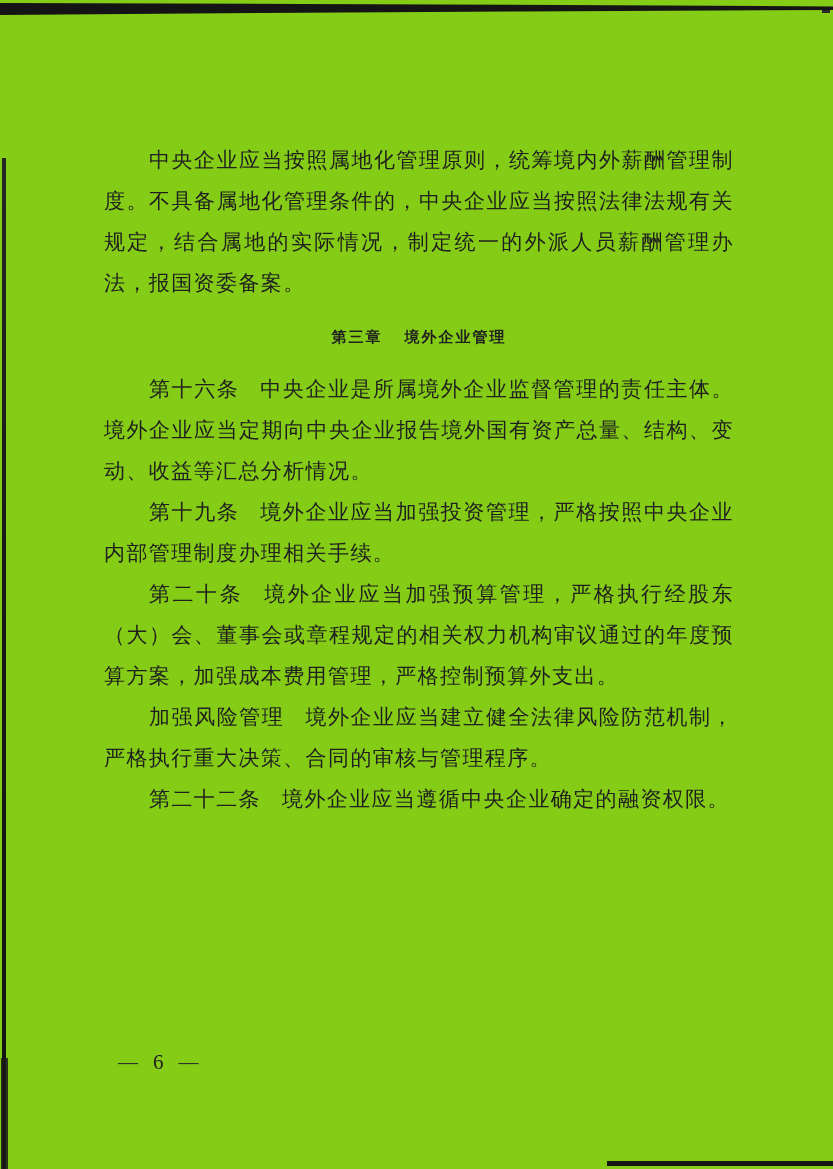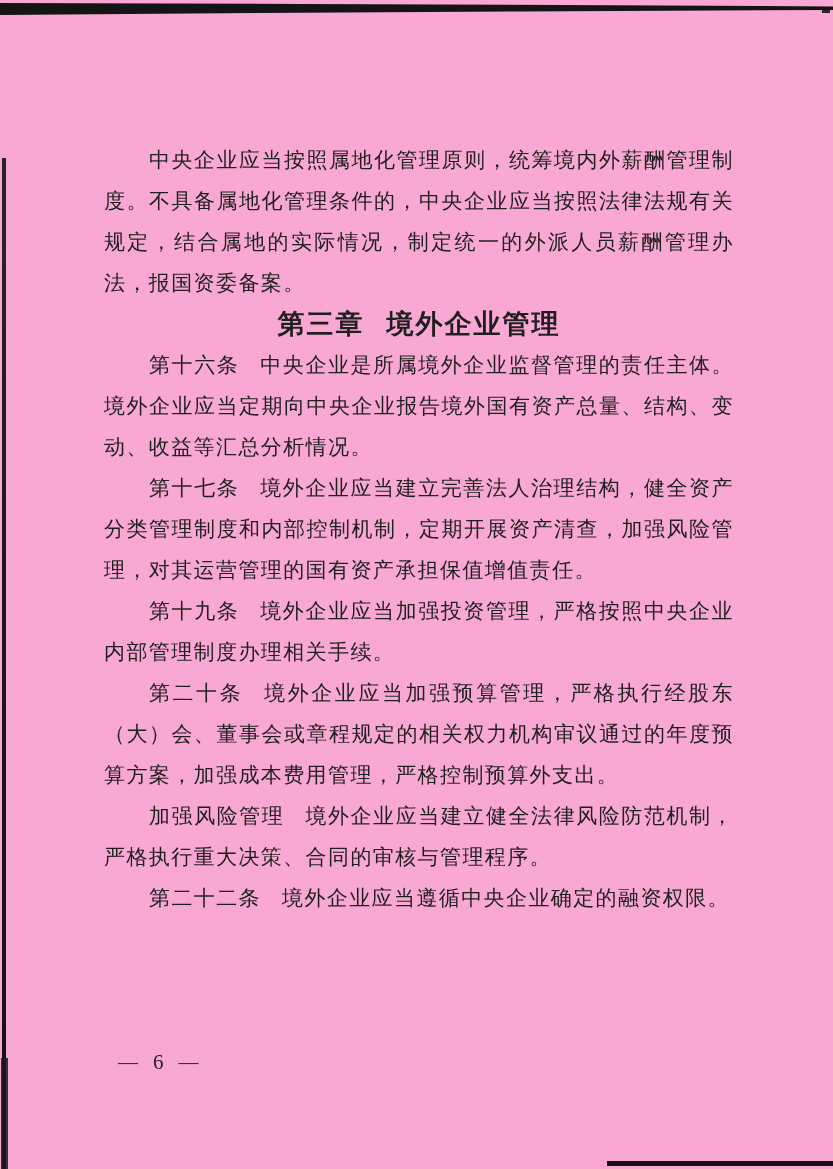--- a/index.html
+++ b/index.html
@@ -4,21 +4,21 @@
 <style>
   html, body { margin: 0; padding: 0; }
   body {
     width: 833px; height: 1169px;
     background: #e8e8e8;
     font-family: "Liberation Serif", "DejaVu Serif", serif;
   }
   .page {
     position: relative;
     width: 833px; height: 1169px;
-    background: #f9a8d4;
+    background: #84cc16;
     overflow: hidden;
     color: #1f1f1f;
   }
   
   .artifact-top { position: absolute; top: 0; left: 0; }
   .artifact-left {
     position: absolute; left: 2px; top: 158px;
     width: 4px; height: 1011px;
     background: linear-gradient(180deg, #262626 0%, #191919 40%, #121212 100%);
   }
@@ -44,22 +44,22 @@
   }
   .para {
     margin: 0;
     text-indent: 45px;
   }
   .art-num {
     font-weight: 400;
     margin-right: 21px;
   }
   .chapter {
-    margin: 0;
-    font-size: 27px;
+    margin: 12px;
+    font-size: 15px;
     line-height: 41px;
     font-weight: 700;
     text-align: center;
     text-indent: 0;
     letter-spacing: 2px;
     font-family: "Liberation Sans", "DejaVu Sans", sans-serif;
   }
   .ch-num { margin-right: 22px; }
   
   .pageno {
@@ -87,21 +87,20 @@
   <div class="artifact-bottom-right"></div>
 
   <div class="content">
 
     <p class="para">中央企业应当按照属地化管理原则，统筹境内外薪酬管理制度。不具备属地化管理条件的，中央企业应当按照法律法规有关规定，结合属地的实际情况，制定统一的外派人员薪酬管理办法，报国资委备案。</p>
 
     <h2 class="chapter"><span class="ch-num">第三章</span><span>境外企业管理</span></h2>
 
     <p class="para article"><span class="art-num">第十六条</span><span>中央企业是所属境外企业监督管理的责任主体。境外企业应当定期向中央企业报告境外国有资产总量、结构、变动、收益等汇总分析情况。</span></p>
 
-    <p class="para article"><span class="art-num">第十七条</span><span>境外企业应当建立完善法人治理结构，健全资产分类管理制度和内部控制机制，定期开展资产清查，加强风险管理，对其运营管理的国有资产承担保值增值责任。</span></p>
 
 
     <p class="para article"><span class="art-num">第十九条</span><span>境外企业应当加强投资管理，严格按照中央企业内部管理制度办理相关手续。</span></p>
 
     <p class="para article"><span class="art-num">第二十条</span><span>境外企业应当加强预算管理，严格执行经股东（大）会、董事会或章程规定的相关权力机构审议通过的年度预算方案，加强成本费用管理，严格控制预算外支出。</span></p>
 
     <p class="para article"><span class="art-num">加强风险管理</span><span>境外企业应当建立健全法律风险防范机制，严格执行重大决策、合同的审核与管理程序。</span></p>
 
     <p class="para article"><span class="art-num">第二十二条</span><span>境外企业应当遵循中央企业确定的融资权限。</span></p>
 

